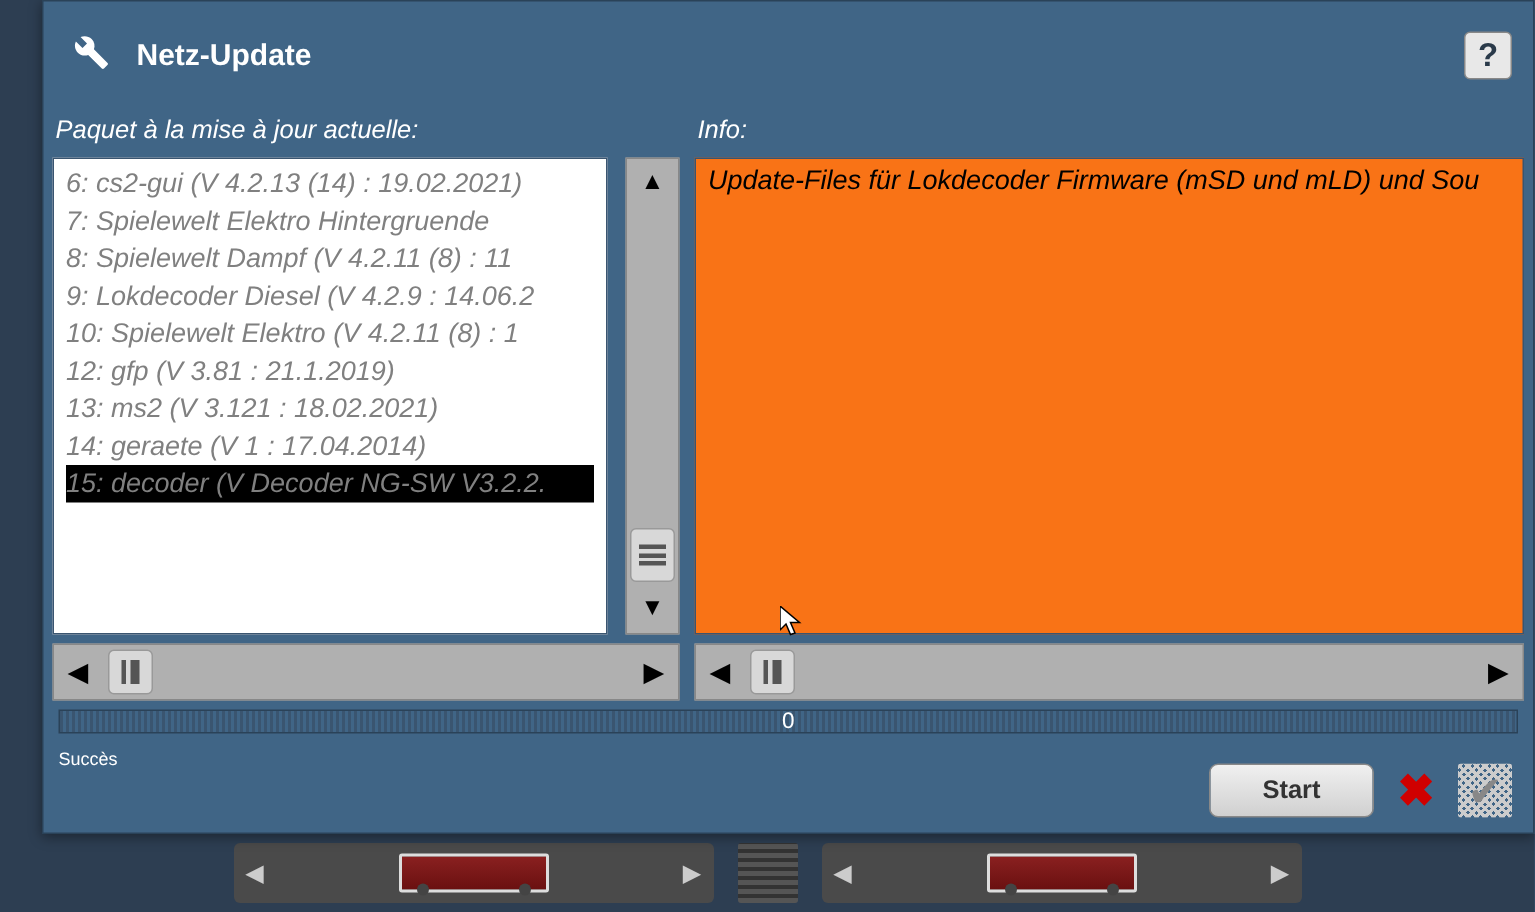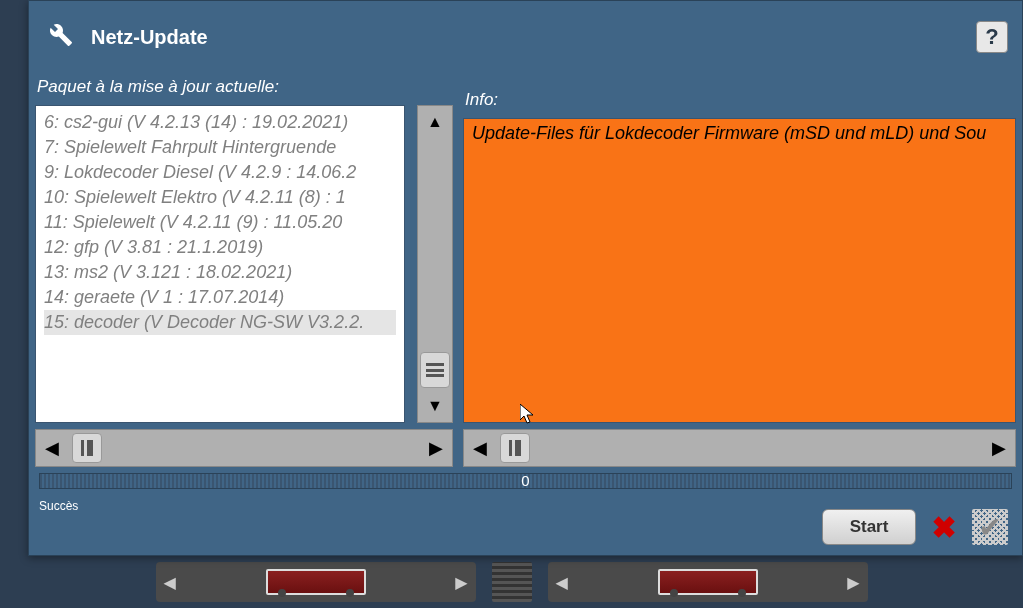--- a/index.html
+++ b/index.html
@@ -60,21 +60,21 @@
   gap: 10px;
   height: 350px;
 }
 .panel {
   flex: 1;
   display: flex;
   flex-direction: column;
   font-style: italic;
 }
 .panel-left { flex: 0 0 418px; }
-.panel-right { flex: 1; margin-top: 13px; }
+.panel-right { flex: 1; }
 .panel-label {
   color: white;
   font-size: 17px;
   padding: 4px 2px 8px 2px;
 }
 .list-wrapper {
   position: relative;
   flex: 1;
   display: flex;
   gap: 10px;
@@ -88,21 +88,21 @@
 }
 .list-item {
   color: #808080;
   font-size: 18px;
   line-height: 25px;
   white-space: nowrap;
   cursor: pointer;
 }
 .list-item.selected {
   color: #808080;
-  background: #e5e5e5;
+  background: #000000;
 }
 .vscroll {
   width: 36px;
   background: #b0b0b0;
   border: 1px solid #888;
   display: flex;
   flex-direction: column;
   margin-left: 2px;
 }
 .vscroll-btn {
@@ -229,21 +229,21 @@
 }
 .footer {
   position: absolute;
   bottom: 10px;
   right: 14px;
   display: flex;
   gap: 10px;
   align-items: center;
 }
 .start-btn {
-  width: 94px;
+  width: 110px;
   height: 36px;
   background: linear-gradient(#f0f0f0, #d0d0d0);
   border: 1px solid #888;
   border-radius: 6px;
   font-size: 17px;
   font-weight: bold;
   color: #333;
   cursor: pointer;
 }
 .icon-btn {
@@ -347,27 +347,27 @@
     <span class="title">Netz-Update</span>
     <div class="help-btn">?</div>
   </div>
 
   <div class="content">
     <div class="panel panel-left">
       <div class="panel-label">Paquet à la mise à jour actuelle:</div>
       <div class="list-wrapper">
         <div class="list-box" id="pkg-list">
             <div class="list-item">6: cs2-gui (V 4.2.13 (14) : 19.02.2021)</div>
-            <div class="list-item">7: Spielewelt Fahrpult Hintergruende </div>
+            <div class="list-item">7: Spielewelt Elektro Hintergruende </div>
+            <div class="list-item">8: Spielewelt Dampf (V 4.2.11 (8) : 11</div>
             <div class="list-item">9: Lokdecoder Diesel (V 4.2.9 : 14.06.2</div>
             <div class="list-item">10: Spielewelt Elektro (V 4.2.11 (8) : 1</div>
-            <div class="list-item">11: Spielewelt (V 4.2.11 (9) : 11.05.20</div>
             <div class="list-item">12: gfp (V 3.81 : 21.1.2019)</div>
             <div class="list-item">13: ms2 (V 3.121 : 18.02.2021)</div>
-            <div class="list-item">14: geraete (V 1 : 17.07.2014)</div>
+            <div class="list-item">14: geraete (V 1 : 17.04.2014)</div>
             <div class="list-item selected">15: decoder (V Decoder NG-SW V3.2.2.</div>
           </div>
         <div class="vscroll">
           <div class="vscroll-btn">▲</div>
           <div class="vscroll-track"></div>
           <div class="vscroll-menu">
               <div class="vscroll-menu-lines"></div>
             </div>
           <div class="vscroll-btn">▼</div>
         </div>

